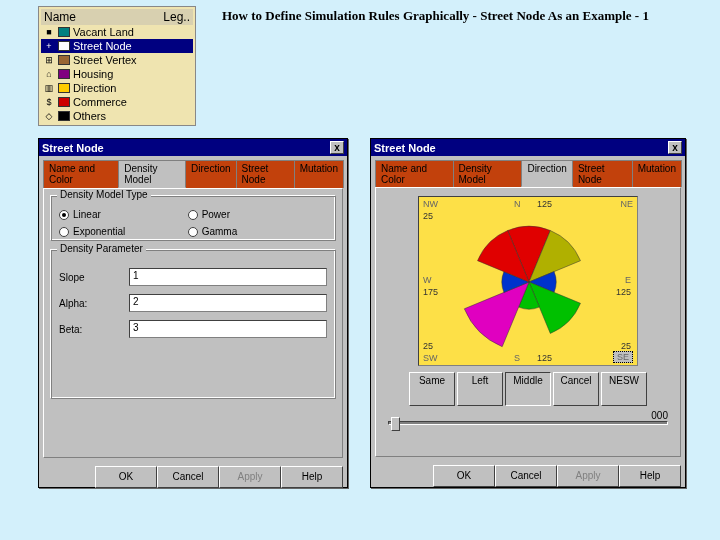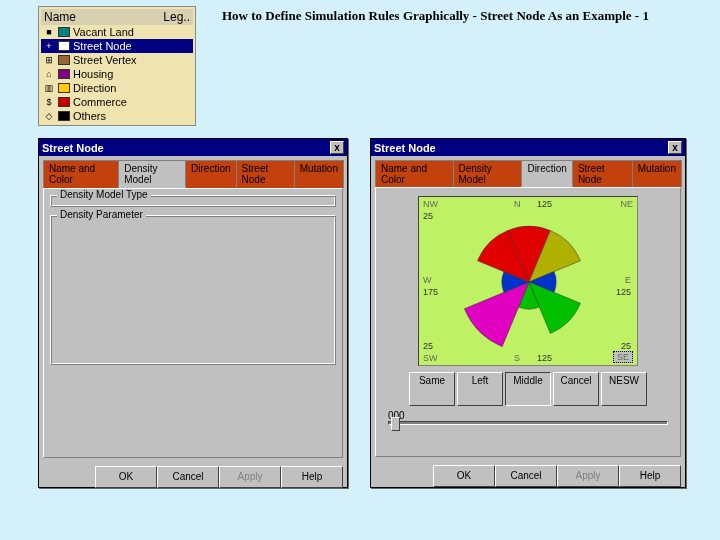--- a/index.html
+++ b/index.html
@@ -77,32 +77,32 @@
   }
   .btnbar { display:flex; justify-content:flex-end; padding:8px 4px;}
   .btn {
     width:62px; height:22px; background:#c0c0c0;
     border:1px solid #fff; border-right-color:#404040; border-bottom-color:#404040;
     font-size:10px; text-align:center; line-height:20px;
   }
   .btn.disabled { color:#808080;}
   
   .dir-canvas {
-    width:220px; height:170px; background:#bef264;
+    width:220px; height:170px; background:#fde047;
     border:1px solid #808080; border-top-color:#404040; border-left-color:#404040;
     margin:2px auto 6px auto; position:relative;
   }
   .dir-label { position:absolute; font-size:9px; color:#666;}
   .dir-btnrow { display:flex; justify-content:center; gap:2px; margin:4px 0;}
   .dir-btnrow .btn { width:46px; height:34px; line-height:16px; font-size:10px;}
   .dir-btnrow .btn.sel { border:1px solid #404040; border-right-color:#fff; border-bottom-color:#fff;}
   .slider-area { margin:4px 6px;}
   .slider-track { height:4px; background:#808080; border:1px solid #404040; border-bottom-color:#fff; border-right-color:#fff; position:relative;}
   .slider-thumb { position:absolute; left:2px; top:-5px; width:9px; height:14px; background:#c0c0c0; border:1px solid #fff; border-right-color:#404040; border-bottom-color:#404040;}
-  .slider-val { text-align:left; font-size:10px; margin-top:2px;}
+  .slider-val { text-align:right; font-size:10px; margin-top:2px;}
   svg.pie { position:absolute; left:40px; top:5px; }
 </style>
 </head>
 <body>
 
 <div class="legend-box">
   <div class="legend-head">
     <span>Name</span>
     <span>Leg..</span>
   </div>
@@ -155,23 +155,55 @@
   <div class="tabs" id="tabs-left">
       <div class="tab">Name and Color</div>
       <div class="tab active">Density Model</div>
       <div class="tab">Direction</div>
       <div class="tab">Street Node</div>
       <div class="tab">Mutation</div>
     </div>
   <div class="tab-panel">
     <div class="groupbox">
       <span class="legend-title">Density Model Type</span>
+      <div class="radio-row" id="radios-left">
+          <div class="radio sel">
+            <span class="dot"></span>
+            <span>Linear</span>
+          </div>
+          <div class="radio">
+            <span class="dot"></span>
+            <span>Power</span>
+          </div>
+          <div class="radio">
+            <span class="dot"></span>
+            <span>Exponential</span>
+          </div>
+          <div class="radio">
+            <span class="dot"></span>
+            <span>Gamma</span>
+          </div>
+        </div>
     </div>
     <div class="groupbox" style="height:150px">
       <span class="legend-title">Density Parameter</span>
+      <div id="fields-left">
+          <div class="field-row">
+            <label>Slope</label>
+            <div class="textbox">1</div>
+          </div>
+          <div class="field-row">
+            <label>Alpha:</label>
+            <div class="textbox">2</div>
+          </div>
+          <div class="field-row">
+            <label>Beta:</label>
+            <div class="textbox">3</div>
+          </div>
+        </div>
     </div>
   </div>
   <div class="btnbar">
     <div class="btn">OK</div>
     <div class="btn">Cancel</div>
     <div class="btn disabled">Apply</div>
     <div class="btn">Help</div>
   </div>
 </div>
 

